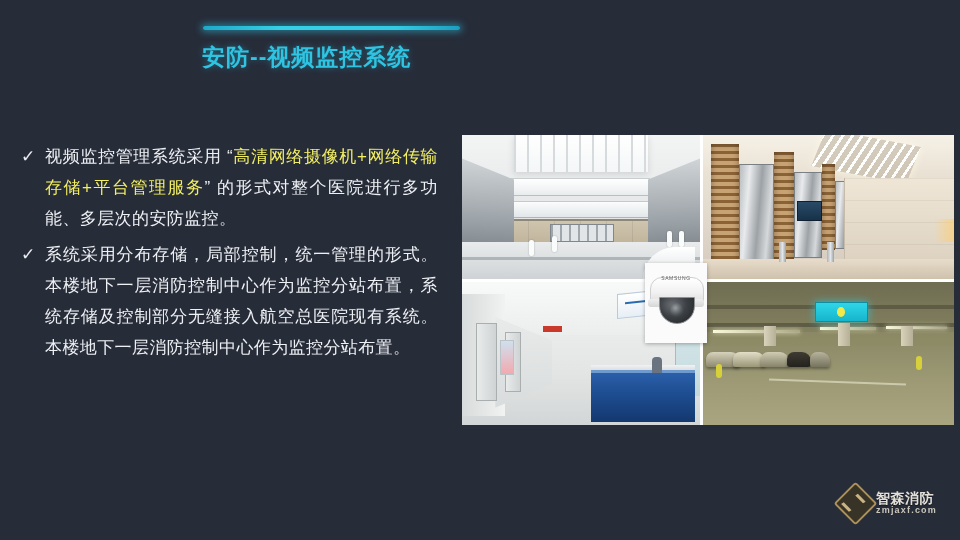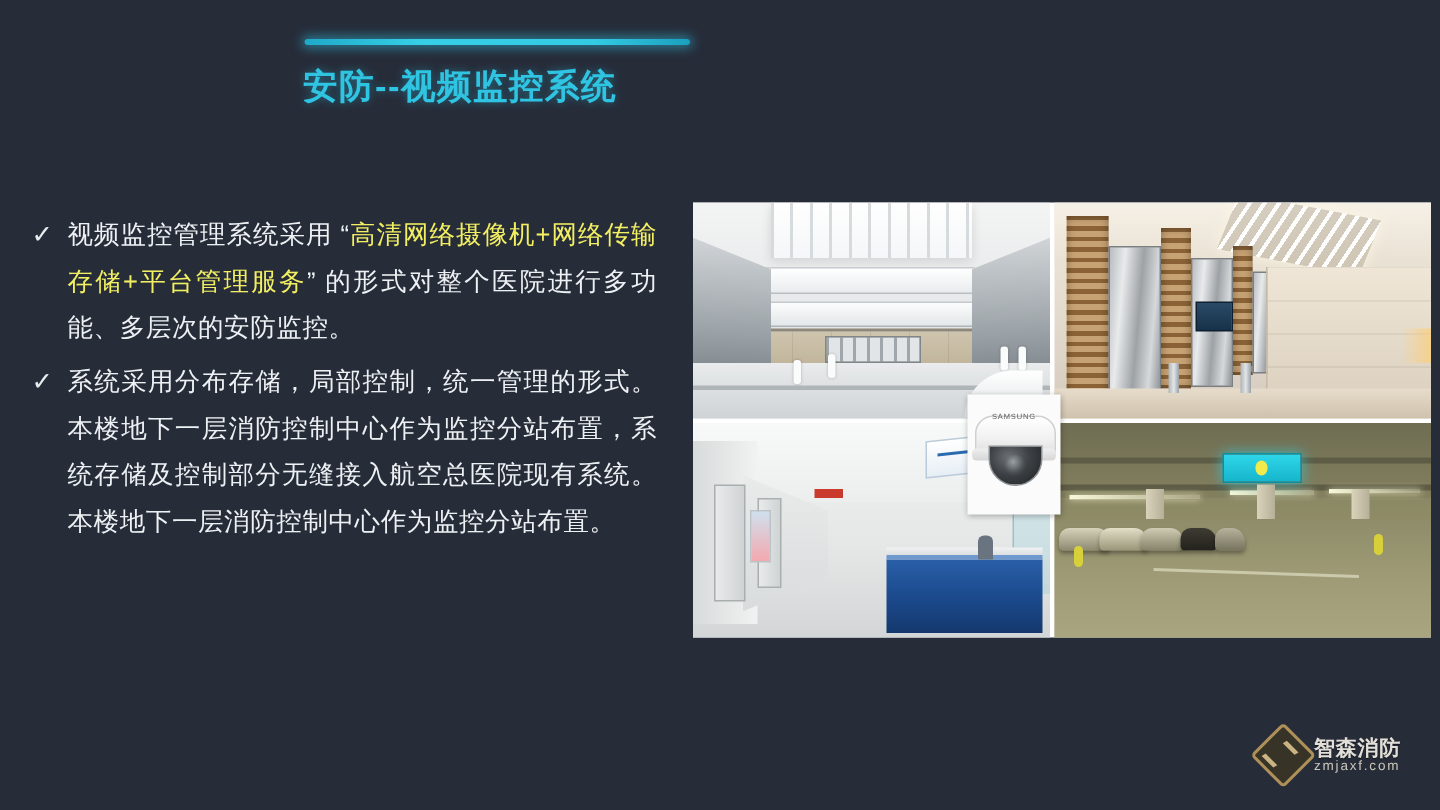--- a/index.html
+++ b/index.html
@@ -393,21 +393,21 @@
     border-top: 3px solid #d9c08a;
     border-bottom: 3px solid #d9c08a;
     transform: skewX(-14deg);
   }
   .wm-text { line-height: 1.05; }
   .wm-cn {
     font-size: 14px; font-weight: bold; color: #f2efe6; letter-spacing: 0.5px;
     text-shadow: 0 1px 1px rgba(0,0,0,0.6);
   }
   .wm-url {
-    font-size: 9px; color: #d9d4c6; letter-spacing: 1.2px;
+    font-size: 9px; color: #d9d4c6; letter-spacing: 1.2px; font-weight: bold;
   }
 </style>
 </head>
 <body>
 
 <div class="slide">
 
   <div class="title-rule"></div>
   <div class="slide-title">安防--视频监控系统</div>
 

